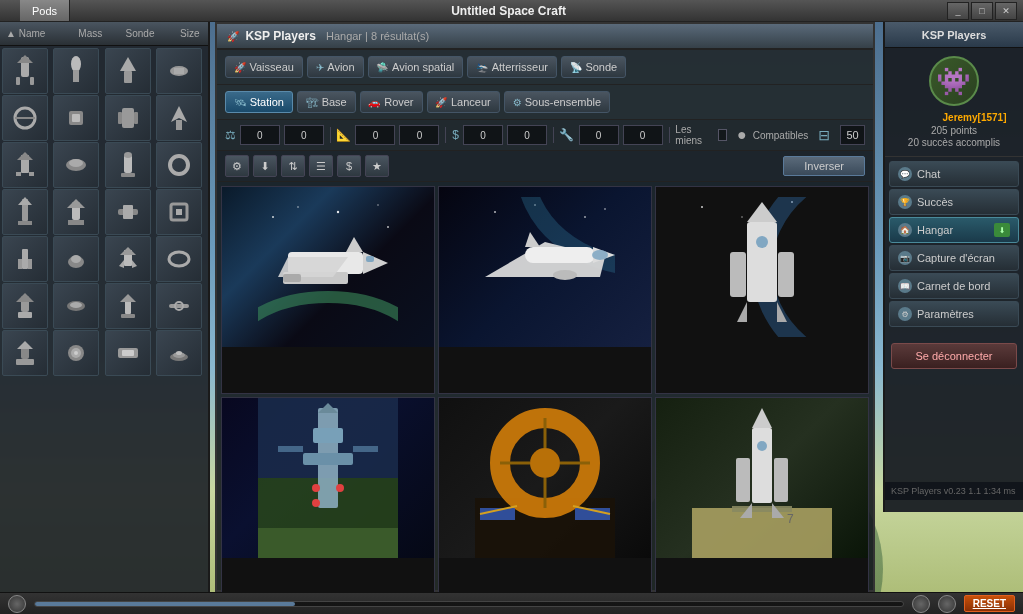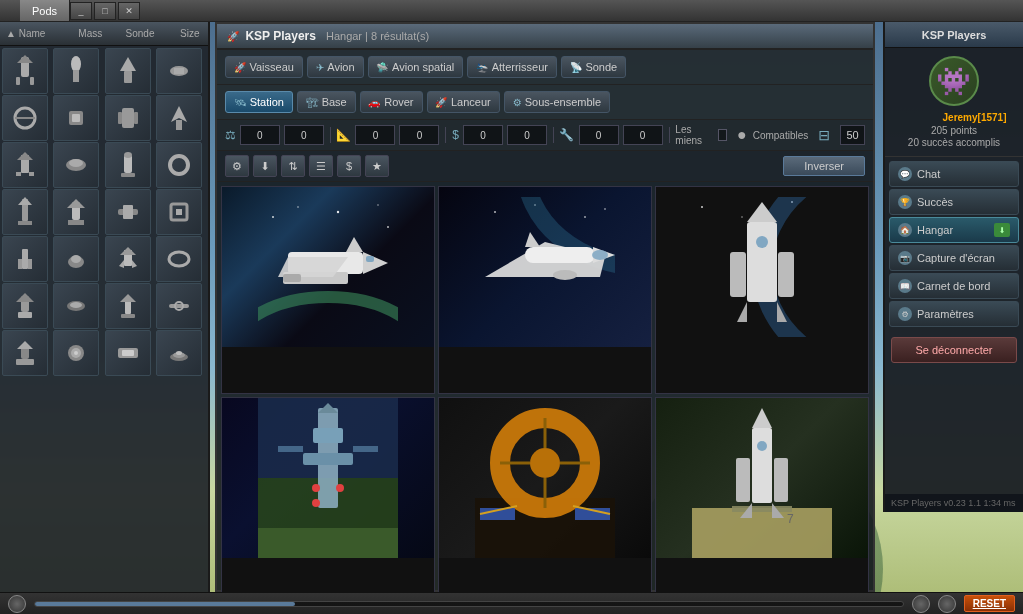--- a/index.html
+++ b/index.html
@@ -424,35 +424,35 @@
       background: #3a8a3a;
       border-radius: 2px;
       display: flex;
       align-items: center;
       justify-content: center;
       font-size: 8px;
       color: #afa;
     }
 
     .disconnect-btn {
-      margin: 6px 6px;
+      margin: 12px 6px;
       padding: 6px;
       background: linear-gradient(180deg, #5a3a3a 0%, #3a2020 100%);
       border: 1px solid #7a4a4a;
       border-radius: 3px;
       font-size: 11px;
       color: #faa;
       cursor: pointer;
       text-align: center;
       width: calc(100% - 12px);
     }
 
     .right-panel-footer {
       position: absolute;
-      bottom: 0;
+      bottom: 12px;
       left: 0;
       right: 0;
       padding: 4px 6px;
       background: rgba(15,20,25,0.9);
       font-size: 9px;
       color: #666;
     }
 
     
     .bottom-bar {
@@ -526,20 +526,21 @@
 
 <div class="game-bg"></div>
 <div class="planet-bg"></div>
 
 <div class="top-bar">
   <div class="top-bar-tabs">
     <div class="top-tab active">
       <span>Pods</span>
     </div>
   </div>
+  <div class="top-bar-title">Untitled Space Craft</div>
   <div class="top-bar-icons">
     <div class="top-bar-icon-btn">_</div>
     <div class="top-bar-icon-btn">□</div>
     <div class="top-bar-icon-btn">✕</div>
   </div>
 </div>
 
 <div class="left-sidebar">
   <div class="sidebar-header">
     <div class="sidebar-header-cols">

